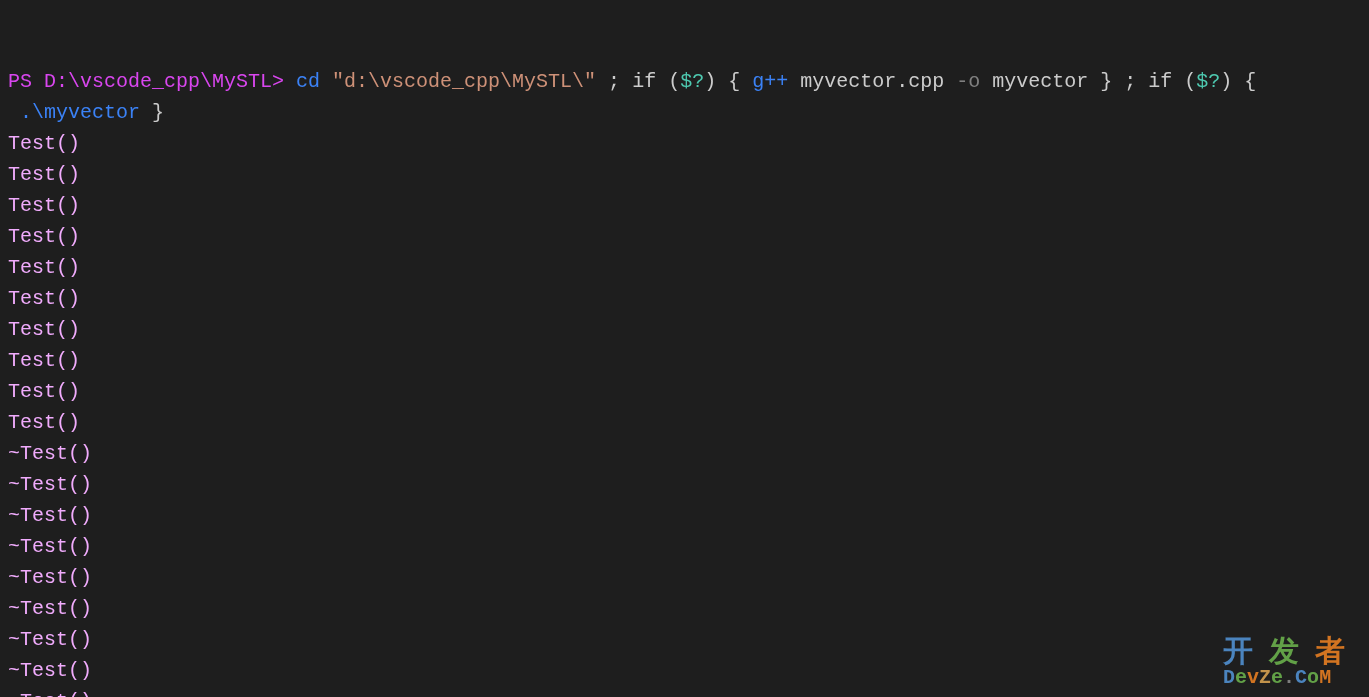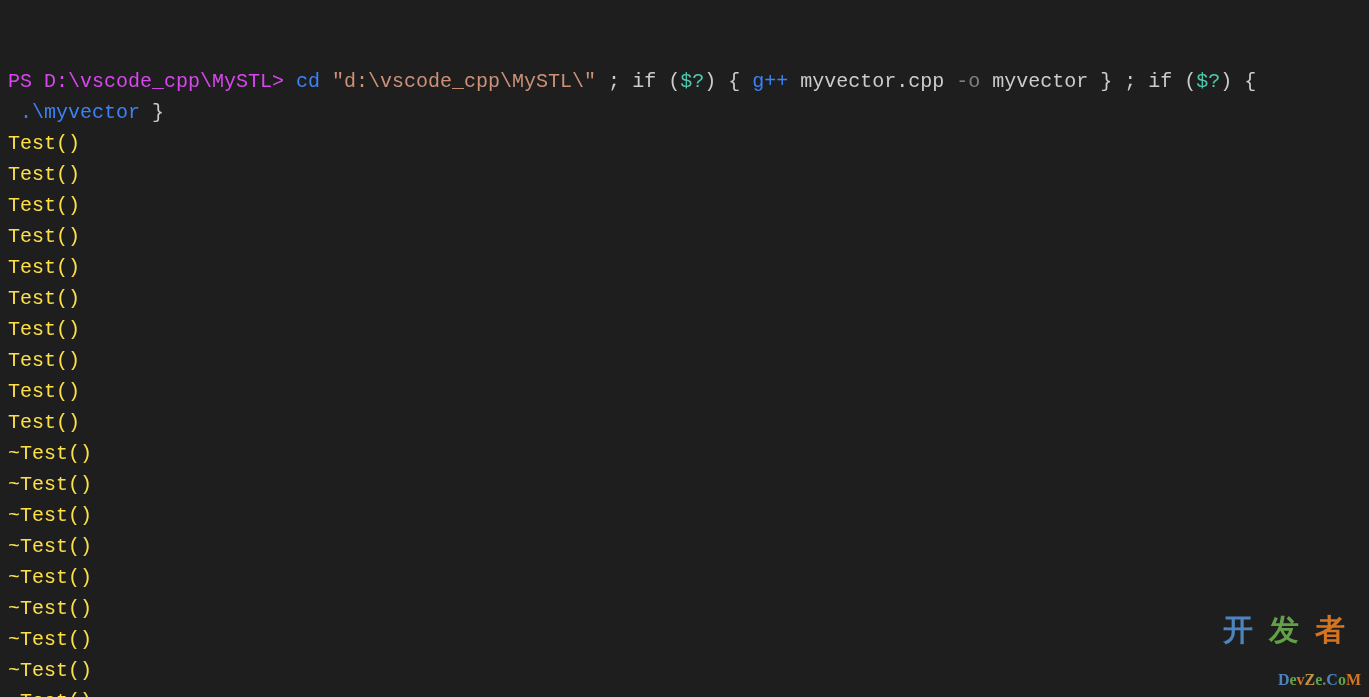--- a/index.html
+++ b/index.html
@@ -38,46 +38,44 @@
     .param-gray {
       color: #808080;
     }
     .keyword-white {
       color: #cccccc;
     }
     .var-green {
       color: #4ec9b0;
     }
     .output-line {
-      color: #fde047;
+      color: #f0abfc;
       display: block;
     }
     .watermark {
       position: absolute;
       right: 8px;
       bottom: 8px;
-      text-align: right;
       line-height: 1.1;
       opacity: 0.9;
     }
     .watermark-cn {
       font-size: 30px;
       font-weight: bold;
       font-family: 'SimHei', 'Microsoft YaHei', sans-serif;
       letter-spacing: 16px;
     }
     .watermark-cn .c1 { color: #5090d0; }
     .watermark-cn .c2 { color: #6ab04c; }
     .watermark-cn .c3 { color: #e67e22; }
     .watermark-en {
-      font-size: 16px;
+      font-size: 20px;
       font-weight: bold;
-      font-family: Liberation Serif, serif;
+      font-family: Liberation Mono, monospace;
       letter-spacing: 0px;
-      margin-top: 25px;
     }
     .watermark-en .d { color: #5090d0; }
     .watermark-en .e { color: #6ab04c; }
     .watermark-en .v { color: #e67e22; }
     .watermark-en .z { color: #d4a050; }
     .watermark-en .dot { color: #888; }
     .watermark-en .c { color: #5090d0; }
     .watermark-en .o { color: #6ab04c; }
     .watermark-en .m { color: #e67e22; }
   </style>

